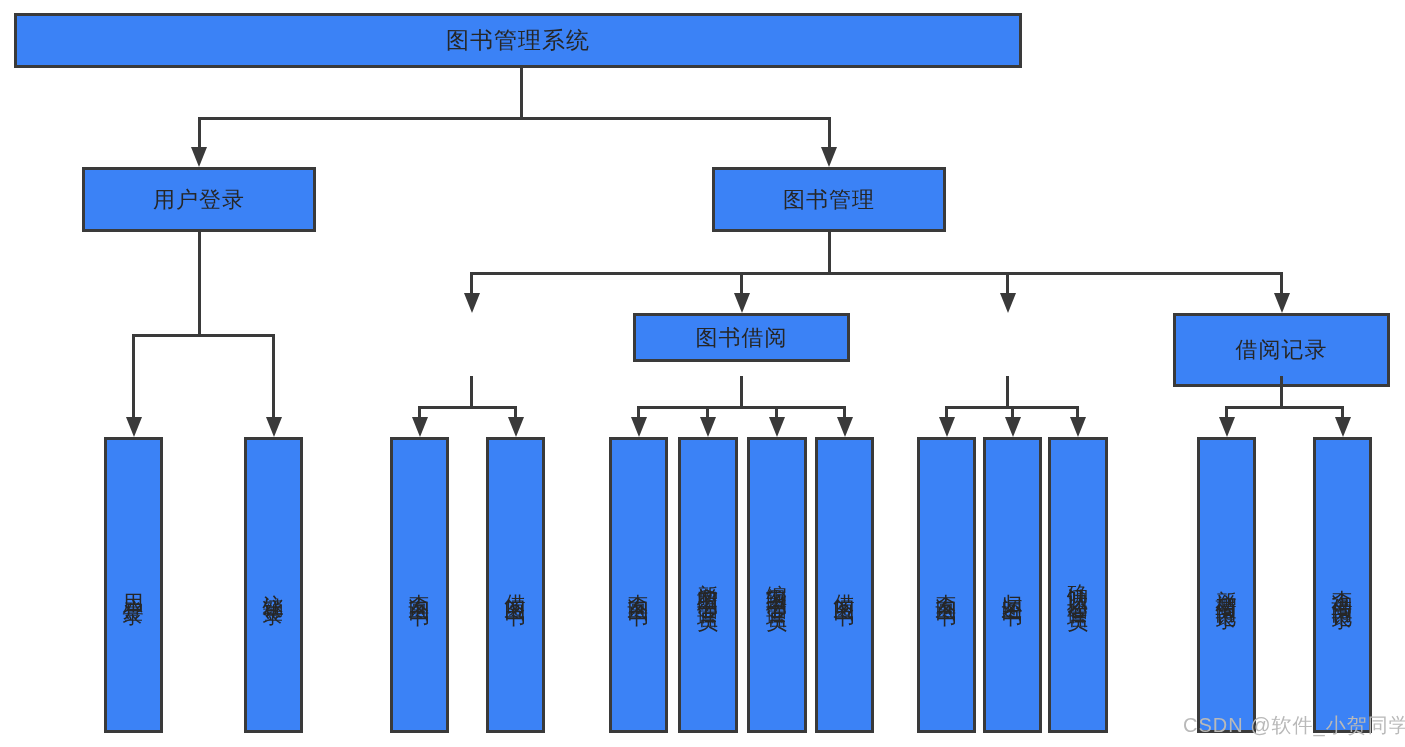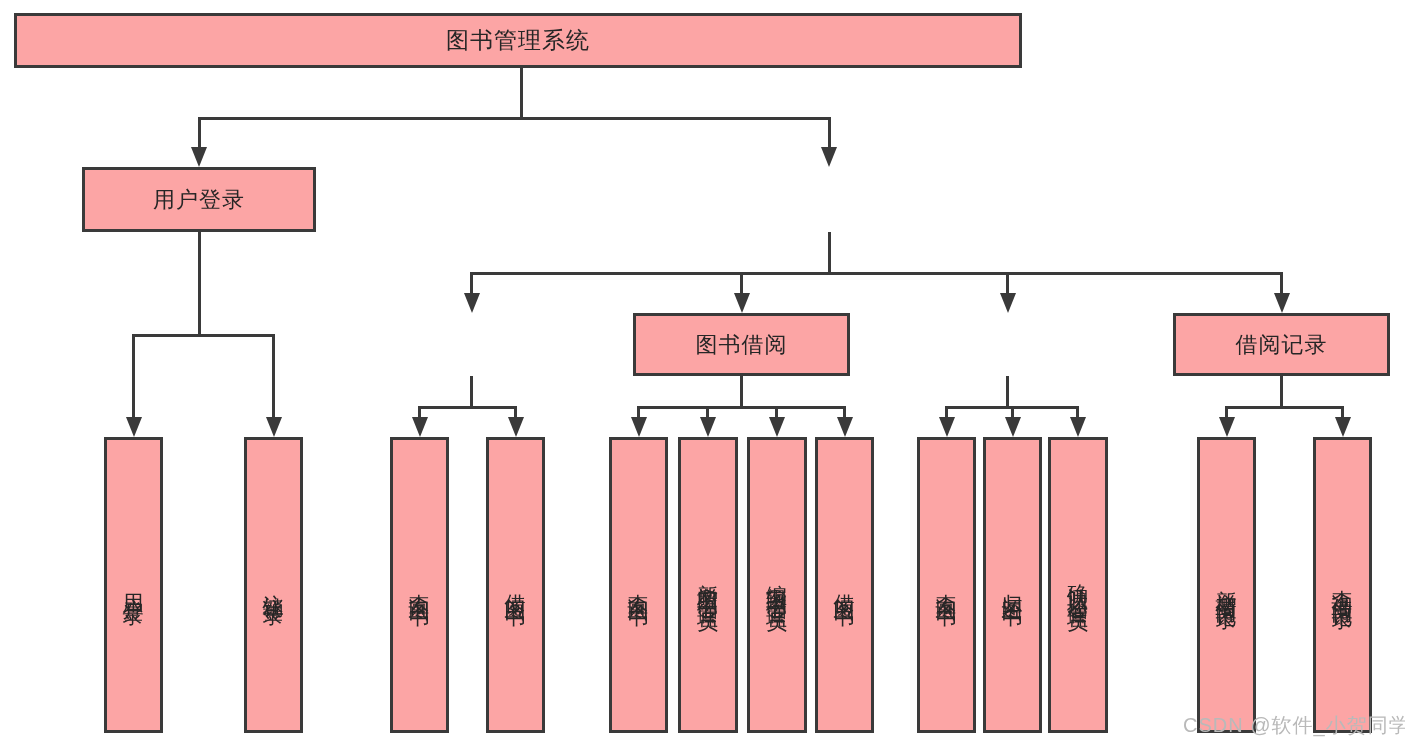--- a/index.html
+++ b/index.html
@@ -1,18 +1,18 @@
 <!DOCTYPE html>
 <html><head>
 <meta charset="utf-8">
 <style>
   html,body{margin:0;padding:0;background:#ffffff;}
   body{font-family:"Liberation Sans","DejaVu Sans",sans-serif;}
   #stage{position:relative;width:1405px;height:747px;background:#ffffff;overflow:hidden;}
-  .box{position:absolute;box-sizing:border-box;border:3px solid #3a3a3a;background:#fca5a5;
+  .box{position:absolute;box-sizing:border-box;border:3px solid #3a3a3a;background:#3b82f6;
        display:flex;align-items:center;justify-content:center;
        font-size:22px;color:#262626;letter-spacing:1px;}
   .root{font-size:23px;}
   .vbox{writing-mode:vertical-rl;text-orientation:mixed;font-size:21px;
         letter-spacing:4px;line-height:1;padding:6px 0;}
   .line{position:absolute;background:#3a3a3a;}
   .arrow{position:absolute;width:0;height:0;
          border-left:8px solid transparent;border-right:8px solid transparent;
          border-top:20px solid #3a3a3a;}
   .watermark{position:absolute;left:1183px;top:712px;font-size:20px;color:#b9b9b9;
@@ -30,43 +30,46 @@
   <div class="line" style="left:519.5px;top:68px;width:3px;height:50px;"></div>
   <div class="line" style="left:197.5px;top:116.5px;width:633px;height:3px;"></div>
   <div class="line" style="left:197.5px;top:118px;width:3px;height:31px;"></div>
   <div class="arrow" style="left:191px;top:147px;"></div>
   <div class="line" style="left:827.5px;top:118px;width:3px;height:31px;"></div>
   <div class="arrow" style="left:821px;top:147px;"></div>
 
   <div class="box" style="left:82px;top:167px;width:234px;height:65px;">
     <span>用户登录</span>
   </div>
+  <div class="box" style="left:712px;top:167px;width:234px;height:65px;">
+    <span>图书管理</span>
+  </div>
 
   <div class="line" style="left:197.5px;top:232px;width:3px;height:103px;"></div>
   <div class="line" style="left:132px;top:333.5px;width:143px;height:3px;"></div>
   <div class="line" style="left:132px;top:335px;width:3px;height:84px;"></div>
   <div class="arrow" style="left:125.5px;top:417px;"></div>
   <div class="line" style="left:272px;top:335px;width:3px;height:84px;"></div>
   <div class="arrow" style="left:265.5px;top:417px;"></div>
 
   <div class="line" style="left:827.5px;top:232px;width:3px;height:41px;"></div>
   <div class="line" style="left:470px;top:271.5px;width:813px;height:3px;"></div>
   <div class="line" style="left:470px;top:273px;width:3px;height:22px;"></div>
   <div class="arrow" style="left:463.5px;top:293px;"></div>
   <div class="line" style="left:740px;top:273px;width:3px;height:22px;"></div>
   <div class="arrow" style="left:733.5px;top:293px;"></div>
   <div class="line" style="left:1006px;top:273px;width:3px;height:22px;"></div>
   <div class="arrow" style="left:999.5px;top:293px;"></div>
   <div class="line" style="left:1280px;top:273px;width:3px;height:22px;"></div>
   <div class="arrow" style="left:1273.5px;top:293px;"></div>
 
-  <div class="box" style="left:633px;top:313px;width:217px;height:63px;">
+  <div class="box" style="left:633px;top:313px;width:217px;height:49px;">
     <span>图书借阅</span>
   </div>
-  <div class="box" style="left:1173px;top:313px;width:217px;height:63px;">
+  <div class="box" style="left:1173px;top:313px;width:217px;height:74px;">
     <span>借阅记录</span>
   </div>
 
   <div class="line" style="left:470px;top:376px;width:3px;height:31px;"></div>
   <div class="line" style="left:418px;top:405.5px;width:99px;height:3px;"></div>
   <div class="line" style="left:418px;top:407px;width:3px;height:12px;"></div>
   <div class="arrow" style="left:411.5px;top:417px;"></div>
   <div class="line" style="left:514px;top:407px;width:3px;height:12px;"></div>
   <div class="arrow" style="left:507.5px;top:417px;"></div>
 

